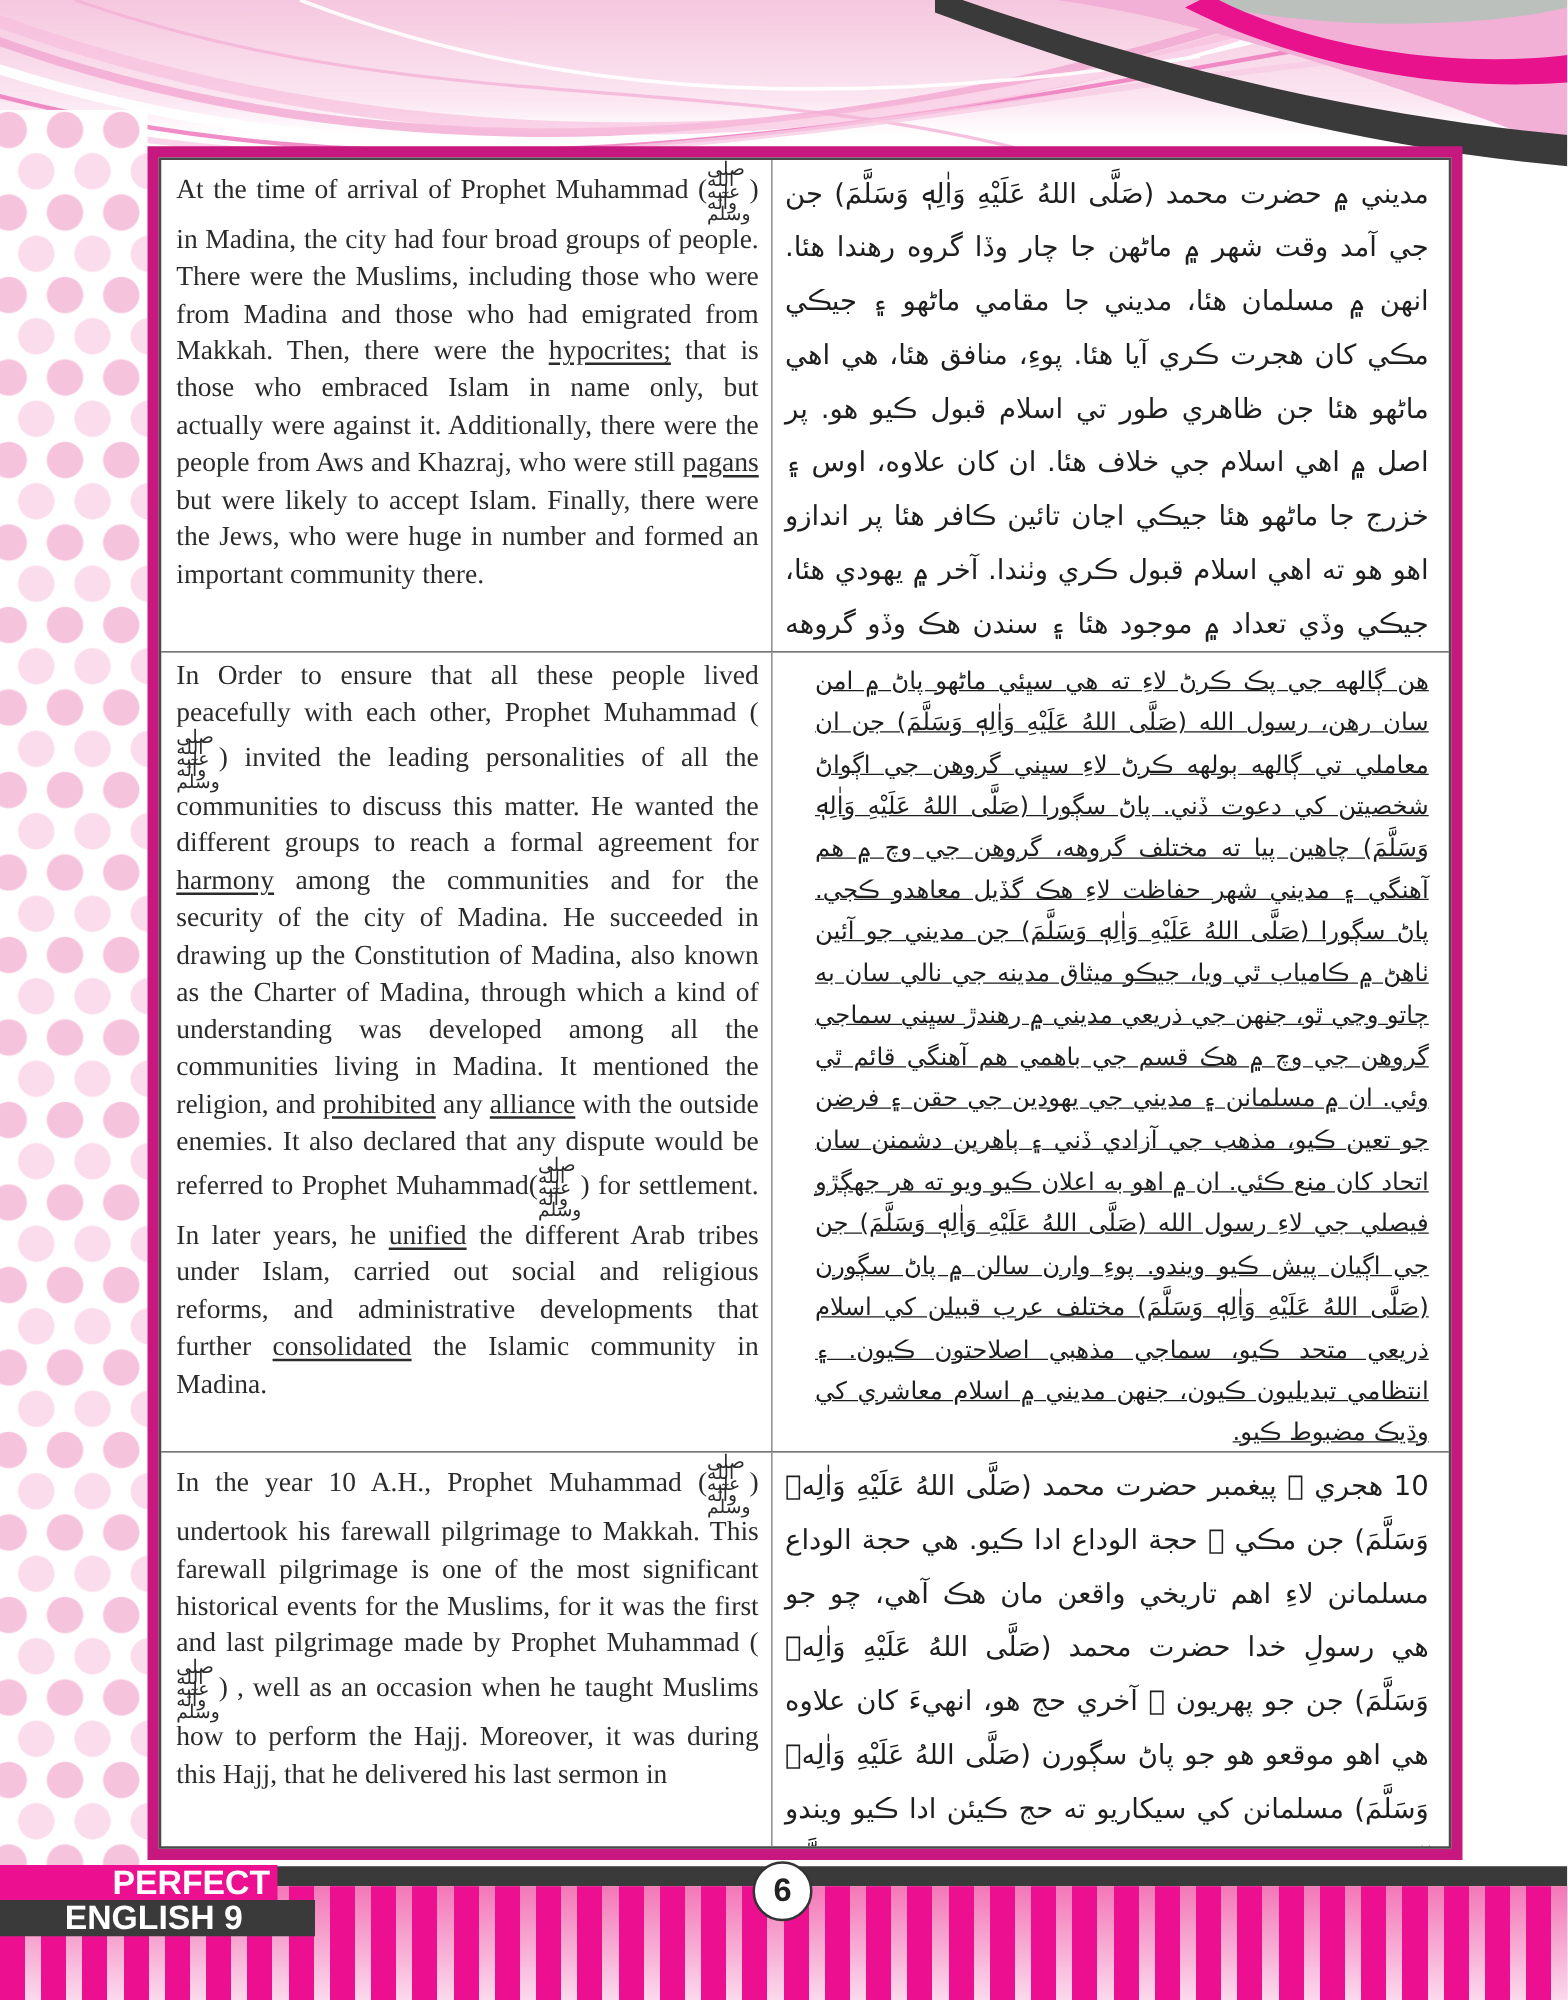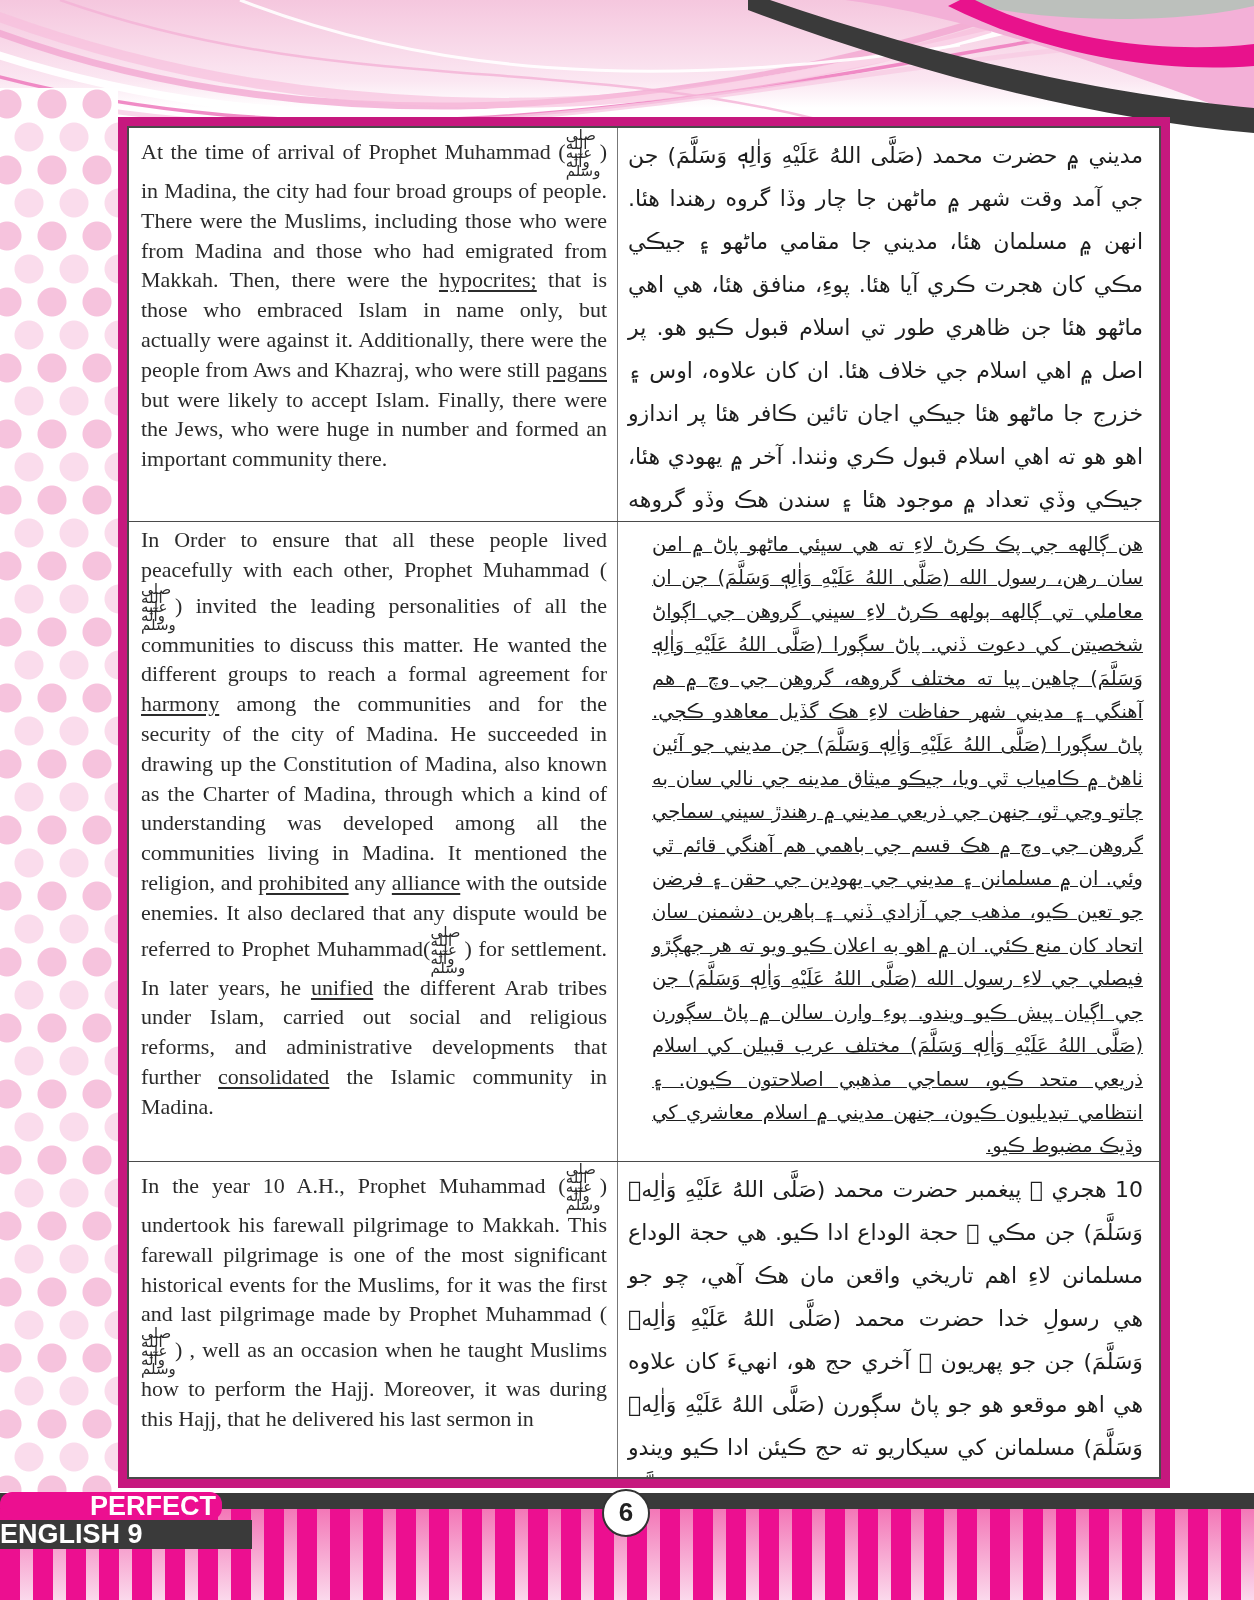--- a/index.html
+++ b/index.html
@@ -43,23 +43,23 @@
 
   
   .footer-darkband{position:absolute;top:1493px;left:0;width:1254px;height:16px;background:#3a3a3a;}
   .stripes{position:absolute;top:1509px;left:0;width:1254px;height:91px;
     background-image:
       repeating-linear-gradient(90deg,#ec0f90 0px,#ec0f90 20px,rgba(0,0,0,0) 20px,rgba(0,0,0,0) 33px),
       linear-gradient(180deg,#f377b7 0%,#fbd9ec 100%);}
   .brand{position:absolute;top:1492px;left:0;z-index:6;
     font-family:"Liberation Sans",sans-serif;font-weight:bold;color:#fff;}
   .brand-top{width:222px;height:28px;background:#ec0f90;
-    font-size:27px;line-height:28px;text-align:right;box-sizing:border-box;padding-right:6px;border-radius:12px;}
+    font-size:27px;line-height:28px;text-align:right;box-sizing:border-box;padding-right:6px;}
   .brand-bottom{width:252px;height:29px;background:#3a3a3a;
-    font-size:27px;line-height:29px;text-align:left;box-sizing:border-box;padding-right:6px;}
+    font-size:27px;line-height:29px;text-align:center;box-sizing:border-box;padding-right:6px;}
   .page-badge{position:absolute;top:1489px;left:602px;width:48px;height:48px;z-index:7;
     background:#ffffff;border:2.5px solid #333;border-radius:50%;box-sizing:border-box;
     font-family:"Liberation Sans",sans-serif;font-weight:bold;font-size:26px;color:#222;
     text-align:center;line-height:43px;}
 </style>
 </head>
 <body>
 
 <div class="page">
 

